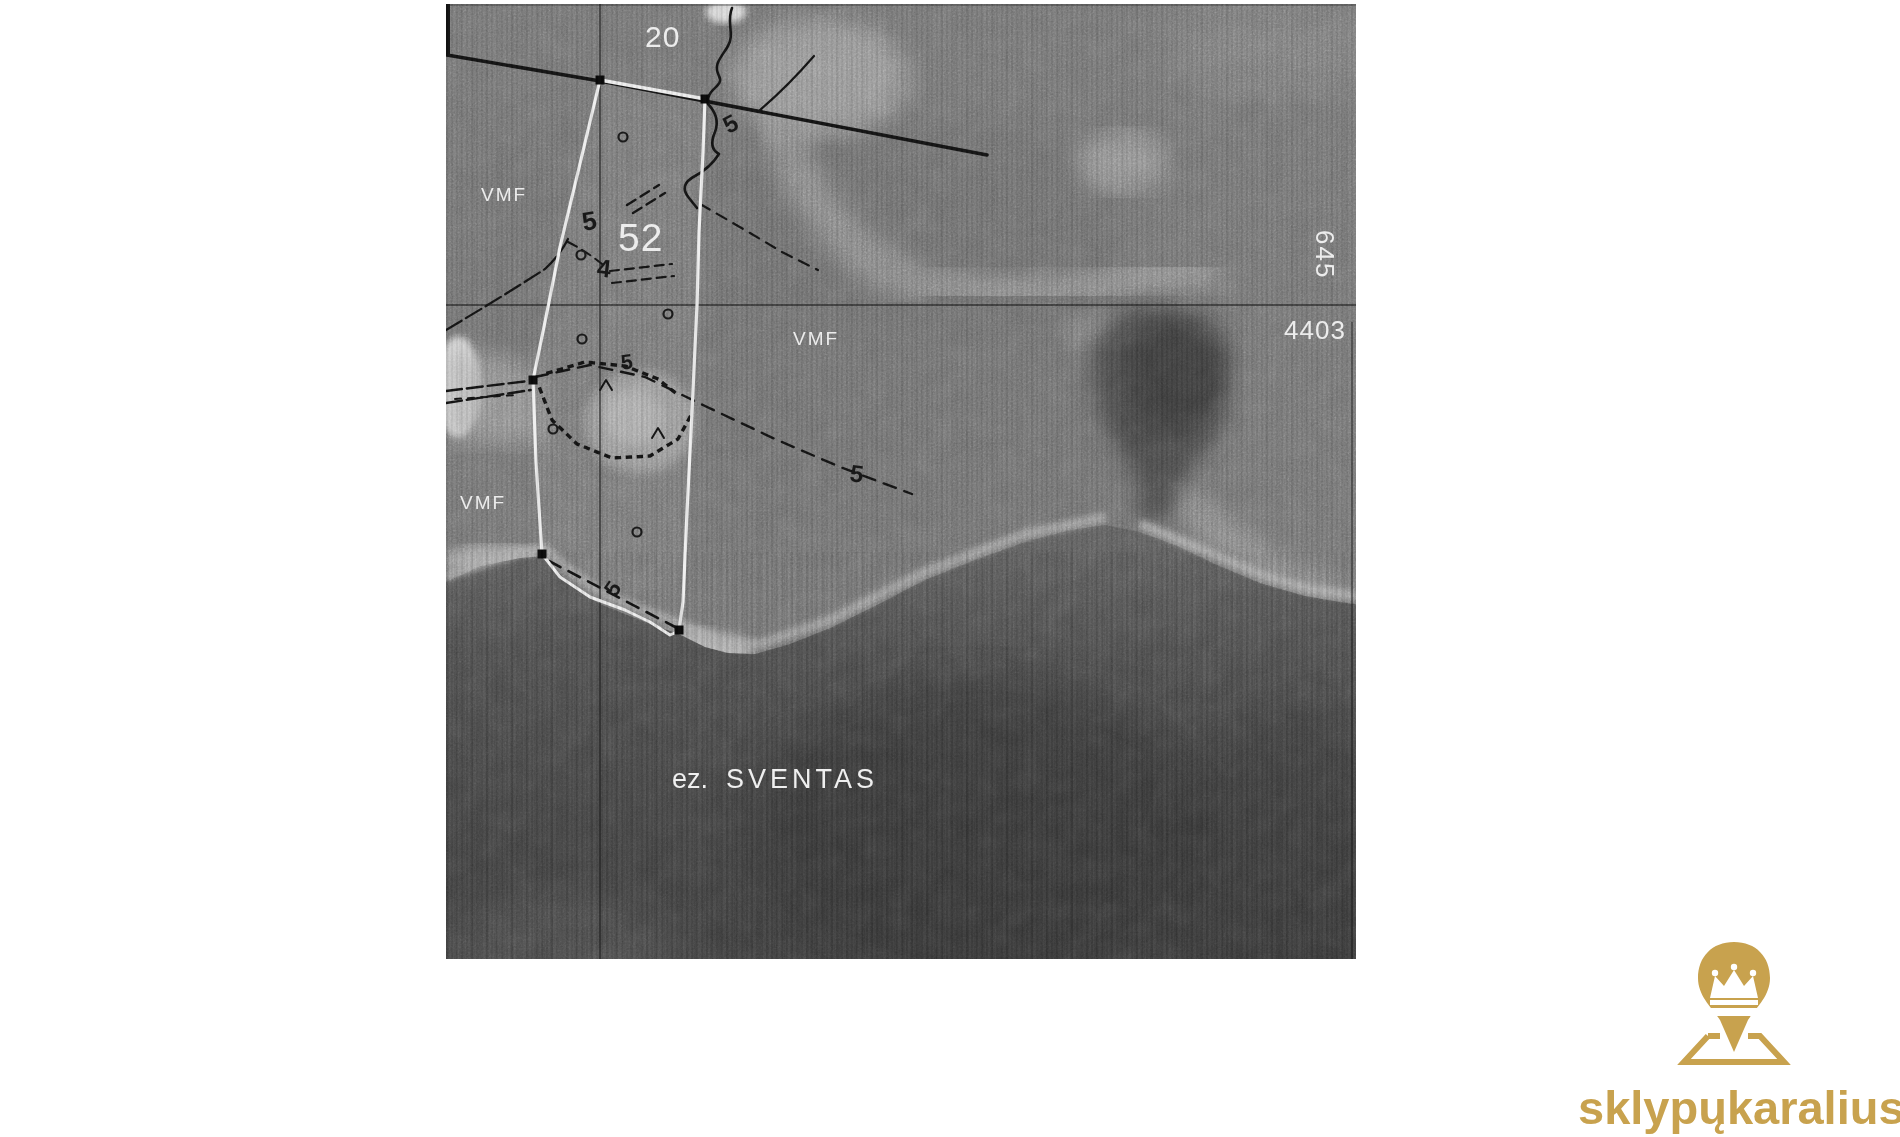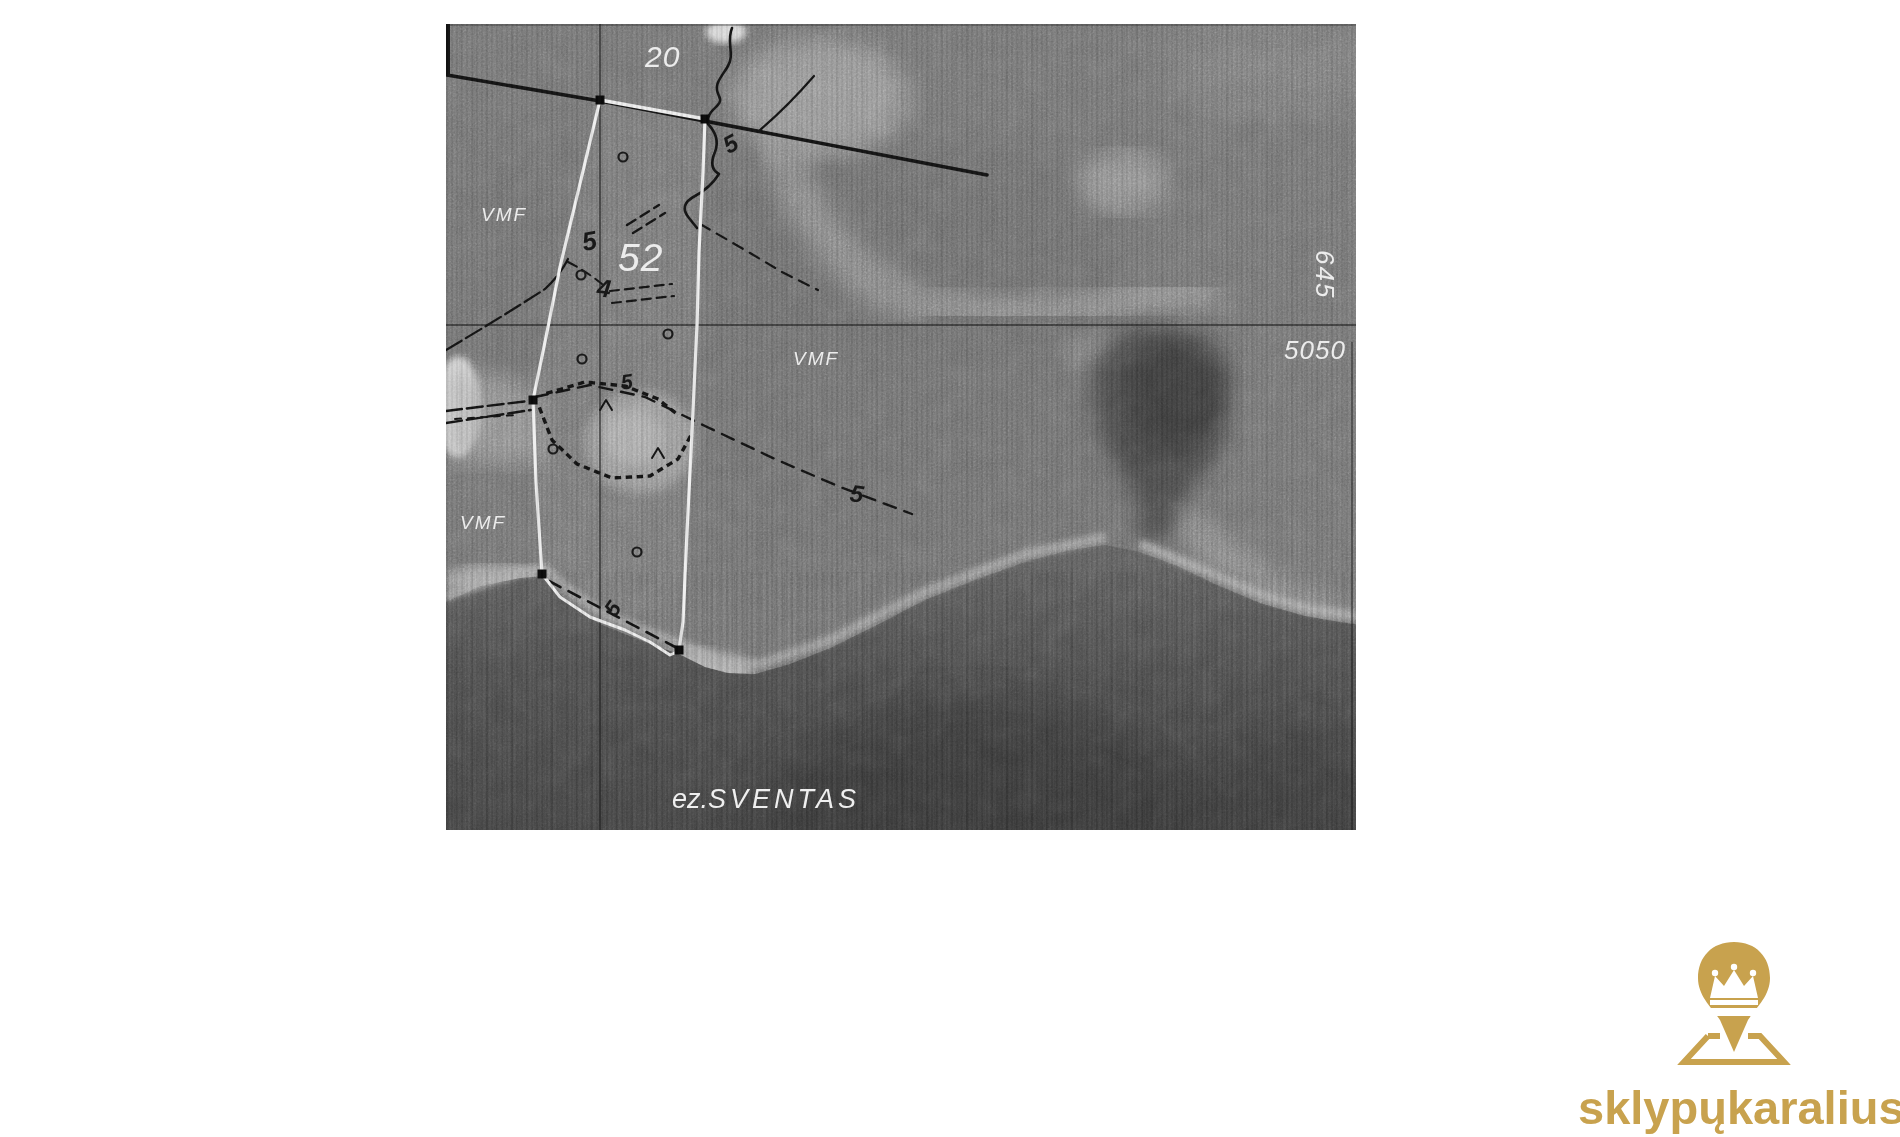--- a/index.html
+++ b/index.html
@@ -1,42 +1,42 @@
 <!DOCTYPE html>
 <html><head>
 <meta charset="utf-8">
 <style>
   html,body{margin:0;padding:0;background:#ffffff;}
   body{width:1900px;height:1137px;position:relative;overflow:hidden;
        font-family:"Liberation Sans","DejaVu Sans",sans-serif;}
   .page{position:absolute;inset:0;background:#ffffff;}
 
   
-  .photo{position:absolute;left:446px;top:24px;width:910px;height:806px;overflow:hidden;font-style:italic;}
+  .photo{position:absolute;left:446px;top:4px;width:910px;height:955px;overflow:hidden;}
   .photo svg{position:absolute;left:0;top:0;}
   .stripes{position:absolute;left:0;top:0;width:910px;height:1111px;pointer-events:none;
     background:
       repeating-linear-gradient(90deg, rgba(0,0,0,0.05) 0 2px, rgba(255,255,255,0.02) 2px 5px),
       repeating-linear-gradient(90deg, rgba(0,0,0,0.035) 0 3px, transparent 3px 13px);}
   .lake-stripes{position:absolute;left:0;top:548px;width:910px;height:563px;pointer-events:none;
     background:repeating-linear-gradient(90deg, rgba(0,0,0,0.06) 0 3px, transparent 3px 8px);}
 
   
   .maplabel{position:absolute;color:#ececec;white-space:nowrap;line-height:1;}
   .lbl-20   {left:199px;top:18px;font-size:30px;letter-spacing:1px;}
   .lbl-52   {left:172px;top:214px;font-size:39px;letter-spacing:1px;}
   .vmf      {font-size:19px;letter-spacing:2px;font-weight:500;}
   .vmf-w    {left:35px;top:181px;}
   .vmf-e    {left:347px;top:325px;}
   .vmf-s    {left:14px;top:489px;}
   .lbl-6168 {left:838px;top:313px;font-size:26px;letter-spacing:1px;}
   .lbl-645  {left:892px;top:226px;font-size:26px;letter-spacing:2px;
              transform:rotate(90deg);transform-origin:left top;}
   .lbl-lake {left:226px;top:762px;font-size:27px;color:#efefef;}
-  .lbl-lake .nm{letter-spacing:4px;}
+  .lbl-lake .nm{margin-left:18px;letter-spacing:4px;}
 
   .pathnum{position:absolute;color:#191919;font-weight:700;line-height:1;}
   .p5a{left:136px;top:204px;font-size:26px;transform:rotate(-10deg);}
   .p4 {left:151px;top:252px;font-size:25px;transform:rotate(6deg);}
   .p5b{left:278px;top:108px;font-size:24px;transform:rotate(-28deg);}
   .p5c{left:175px;top:347px;font-size:21px;transform:rotate(-8deg);}
   .p5d{left:404px;top:458px;font-size:24px;transform:rotate(8deg);}
   .p5e{left:161px;top:574px;font-size:22px;transform:rotate(-55deg);}
 
   
@@ -193,21 +193,21 @@
     </svg>
 
     <div class="lake-stripes"></div>
     <div class="stripes"></div>
 
     <div class="maplabel lbl-20">20</div>
     <div class="maplabel lbl-52">52</div>
     <div class="maplabel vmf vmf-w">VMF</div>
     <div class="maplabel vmf vmf-e">VMF</div>
     <div class="maplabel vmf vmf-s">VMF</div>
-    <div class="maplabel lbl-6168">5050</div>
+    <div class="maplabel lbl-6168">4403</div>
     <div class="maplabel lbl-645">645</div>
     <div class="maplabel lbl-lake"><span>ez.</span><span class="nm">SVENTAS</span></div>
 
     <div class="pathnum p5a">5</div>
     <div class="pathnum p4">4</div>
     <div class="pathnum p5b">5</div>
     <div class="pathnum p5c">5</div>
     <div class="pathnum p5d">5</div>
     <div class="pathnum p5e">5</div>
   </div>

